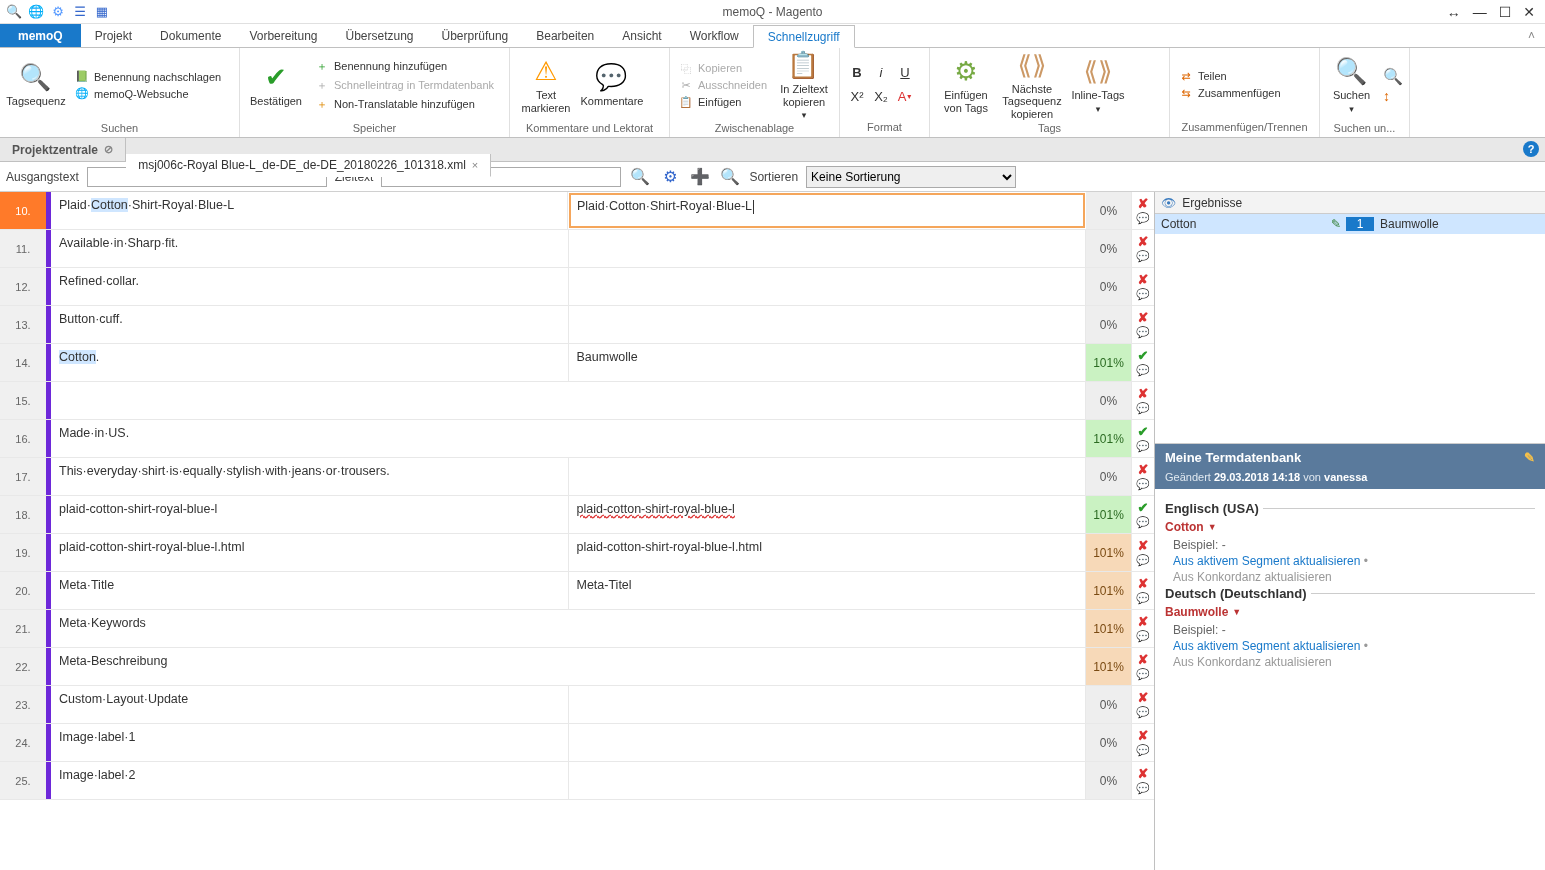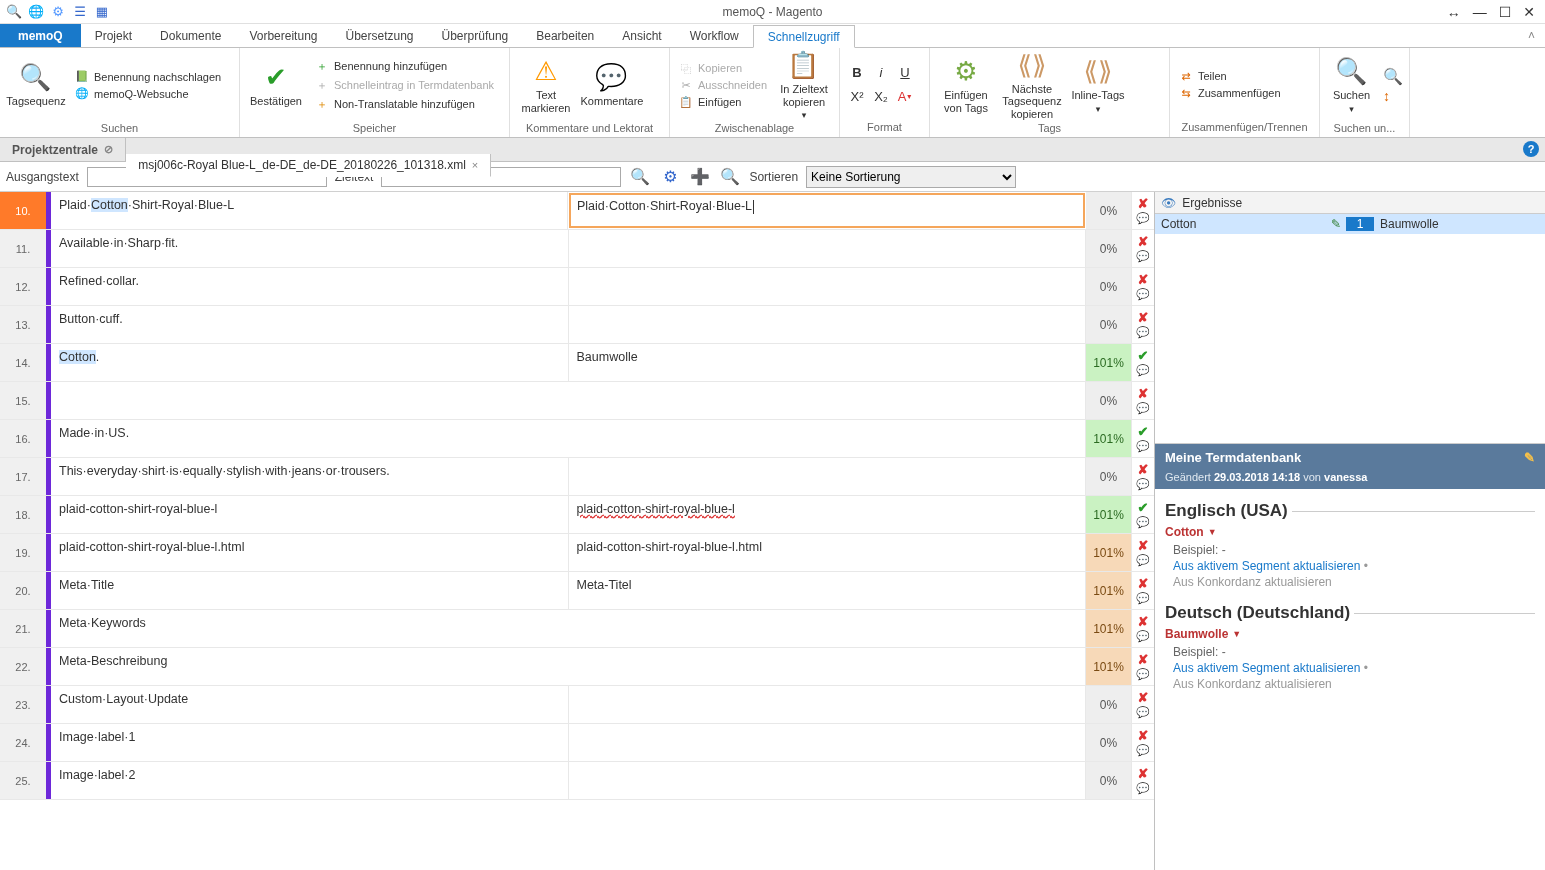--- a/index.html
+++ b/index.html
@@ -81,21 +81,21 @@
 .resrow .term{flex:1; padding:0 6px;}
 .resrow .pen{ width:20px;color:#2a7a2a;text-align:center;}
 .resrow .num{ width:28px;background:#1979ca;color:#fff;text-align:center;}
 .resrow .trans{ flex:1;padding:0 6px;}
 
 .termhdr { background:#5a7a9c; color:#fff; padding:6px 10px; font-size:13px; font-weight:bold; display:flex; align-items:center;}
 .termhdr .pencil{ margin-left:auto; color:#f5c04a;}
 .termsub { background:#5a7a9c; color:#e0e8f0; padding:0 10px 6px; font-size:11px;}
 .termsub b{ color:#fff;}
 .termbody { padding:8px 10px; font-size:12px; overflow:auto; flex:1;}
-.langhdr { font-weight:bold; font-size:17px; margin:4px 0; display:flex;align-items:center;gap:4px;}
+.langhdr { font-weight:bold; font-size:13px; margin:4px 0; display:flex;align-items:center;gap:4px;}
 .langhdr .bar{ flex:1;height:1px;background:#ccc;}
 .termword { color:#b33; font-weight:bold; margin:4px 0; display:flex;align-items:center;gap:4px;}
 .termword .dd{ font-size:9px;}
 .subline{ margin:2px 0 2px 8px; color:#666;}
 .link{ color:#1979ca; cursor:pointer;}
 .grey{ color:#999;}
 </style>
 </head>
 <body>
 
@@ -498,21 +498,21 @@
           <span class="bar"></span>
         </div>
       <div class="termword">
           <span>Cotton</span>
           <span class="dd">▼</span>
         </div>
       <div class="subline">Beispiel: -</div>
       <div class="subline"><span class="link">Aus aktivem Segment aktualisieren</span> <span class="grey">•</span></div>
       <div class="subline grey">Aus Konkordanz aktualisieren</div>
 
-      <div class="langhdr" style="margin-top:14px;">
+      <div class="langhdr" style="margin-top:2px;">
           <span>Deutsch (Deutschland)</span>
           <span class="bar"></span>
         </div>
       <div class="termword">
           <span>Baumwolle</span>
           <span class="dd">▼</span>
         </div>
       <div class="subline">Beispiel: -</div>
       <div class="subline"><span class="link">Aus aktivem Segment aktualisieren</span> <span class="grey">•</span></div>
       <div class="subline grey">Aus Konkordanz aktualisieren</div>

